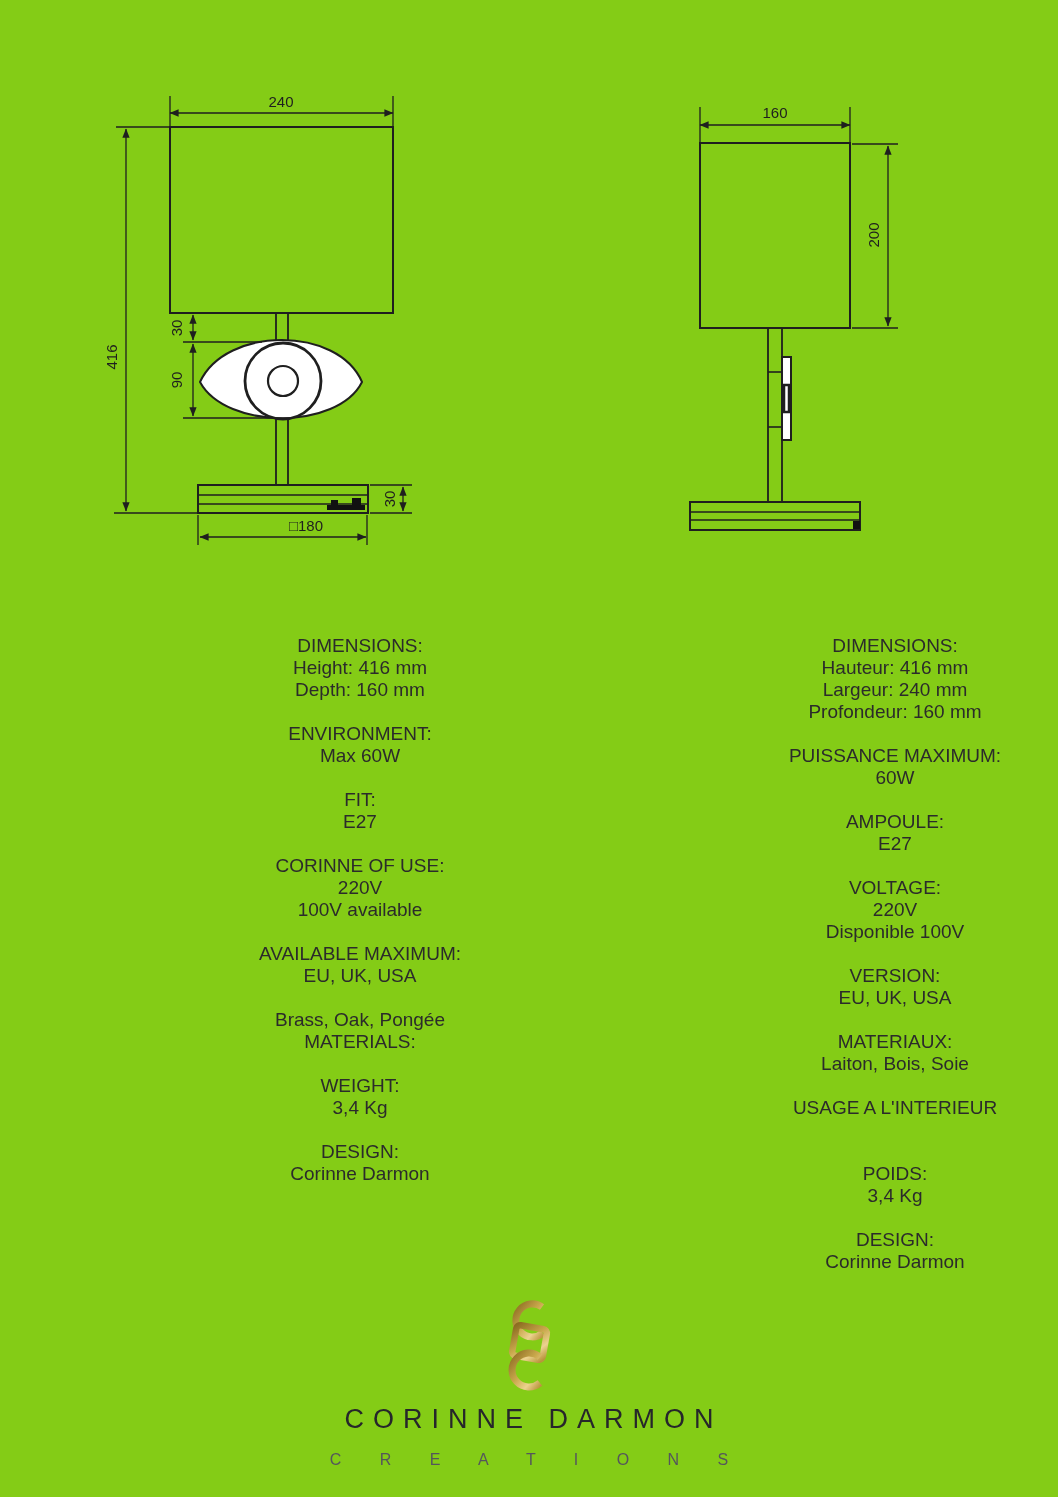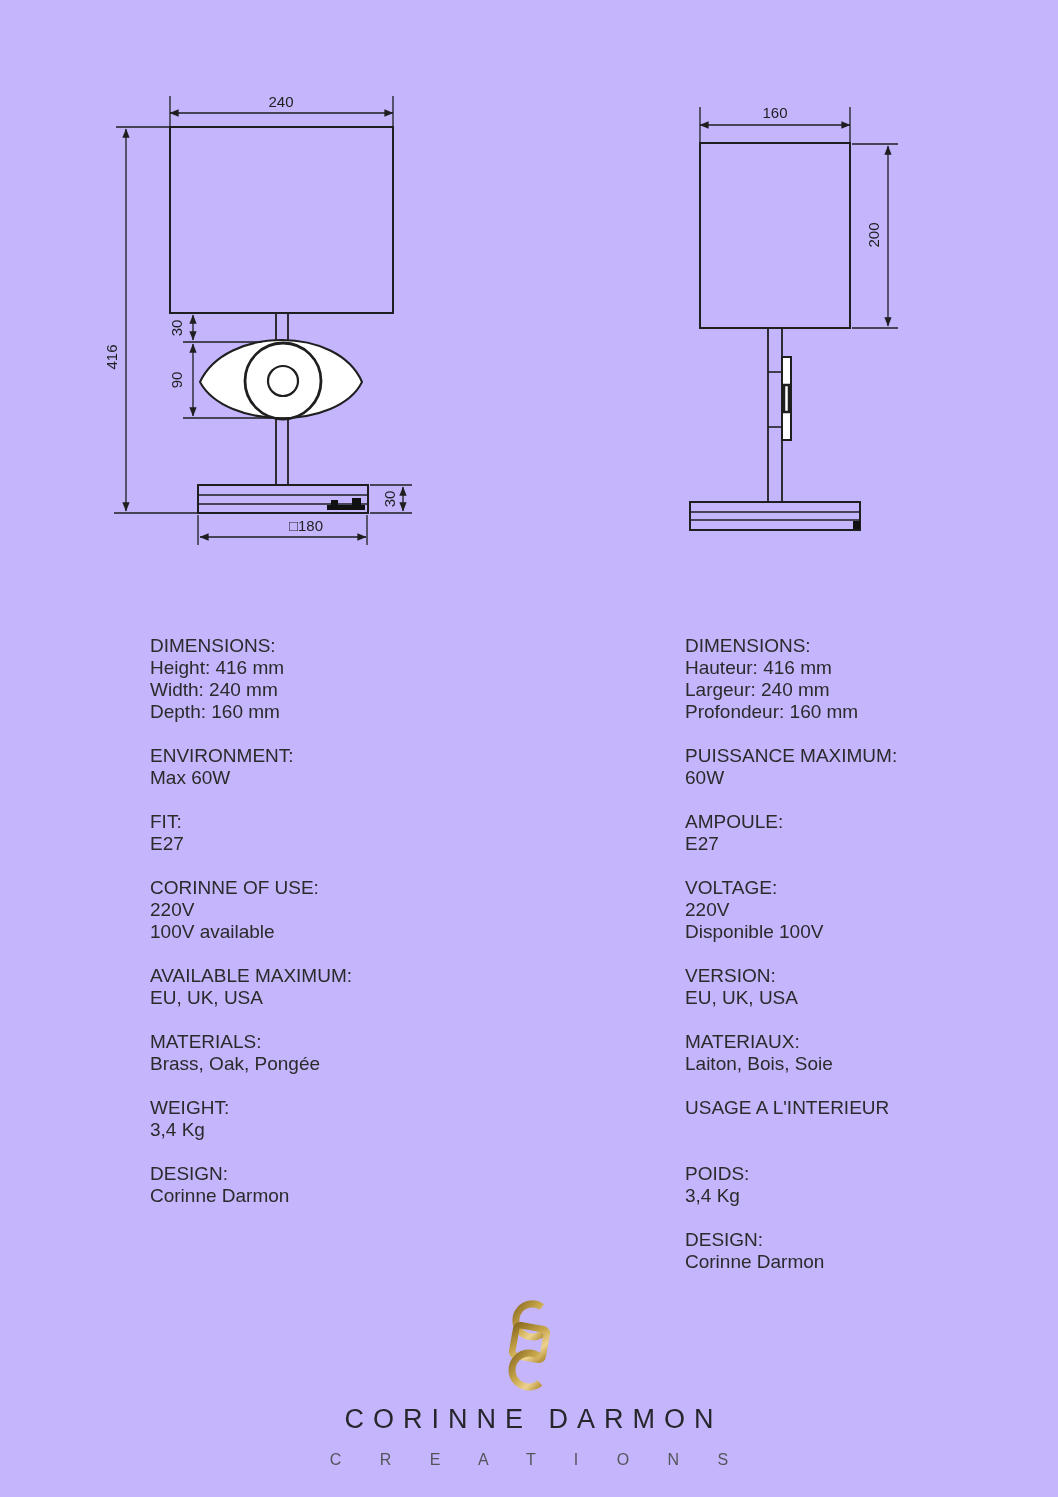--- a/index.html
+++ b/index.html
@@ -1,26 +1,26 @@
 <!DOCTYPE html>
 <html><head>
 <meta charset="utf-8">
 <style>
   html,body{margin:0;padding:0;background:#ffffff;}
   body{position:relative;width:1058px;height:1497px;overflow:hidden;
        font-family:"Liberation Sans", sans-serif;color:#2b2b2b;}
-  .sheet{position:absolute;inset:0;background:#c4b5fd;}
+  .sheet{position:absolute;inset:0;background:#84cc16;}
   svg text{font-family:"Liberation Sans", sans-serif;}
   .dimtext{font-size:15px;fill:#1f1f1f;}
   .spec-col{position:absolute;top:635px;width:420px;
             font-size:19px;line-height:22px;color:#2b2b2b;}
   .spec-col.en{left:150px;}
   .spec-col.fr{left:685px;}
   .spec-section{margin:0 0 22px 0;}
-  .spec-line{min-height:22px;white-space:pre;}
+  .spec-line{min-height:22px;white-space:pre;text-align:center;}
   .brand{position:absolute;left:0;top:1404px;width:100%;text-align:center;
          font-size:27px;letter-spacing:9px;padding-left:9px;box-sizing:border-box;
          color:#26262b;}
   .tagline{position:absolute;left:0;top:1451px;width:100%;text-align:center;
            font-size:16px;letter-spacing:17px;padding-left:17px;box-sizing:border-box;
            color:#55565c;}
   .logo-mark{position:absolute;left:489px;top:1290px;}
 </style>
 </head>
 <body>
@@ -117,43 +117,42 @@
     </g>
     <text class="dimtext" x="775" y="118" text-anchor="middle">160</text>
     <text class="dimtext" text-anchor="middle" transform="translate(879,235) rotate(-90)">200</text>
   </svg>
 
   
   <div class="spec-col en">
     <div class="spec-section">
       <div class="spec-line">DIMENSIONS:</div>
       <div class="spec-line">Height: 416 mm</div>
-      <div class="spec-line">Width: 240 mm</div>
       <div class="spec-line">Depth: 160 mm</div>
     </div>
     <div class="spec-section">
       <div class="spec-line">ENVIRONMENT:</div>
       <div class="spec-line">Max 60W</div>
     </div>
     <div class="spec-section">
       <div class="spec-line">FIT:</div>
       <div class="spec-line">E27</div>
     </div>
     <div class="spec-section">
       <div class="spec-line">CORINNE OF USE:</div>
       <div class="spec-line">220V</div>
       <div class="spec-line">100V available</div>
     </div>
     <div class="spec-section">
       <div class="spec-line">AVAILABLE MAXIMUM:</div>
       <div class="spec-line">EU, UK, USA</div>
     </div>
     <div class="spec-section">
+      <div class="spec-line">Brass, Oak, Pongée</div>
       <div class="spec-line">MATERIALS:</div>
-      <div class="spec-line">Brass, Oak, Pongée</div>
     </div>
     <div class="spec-section">
       <div class="spec-line">WEIGHT:</div>
       <div class="spec-line">3,4 Kg</div>
     </div>
     <div class="spec-section">
       <div class="spec-line">DESIGN:</div>
       <div class="spec-line">Corinne Darmon</div>
     </div>
   </div>

